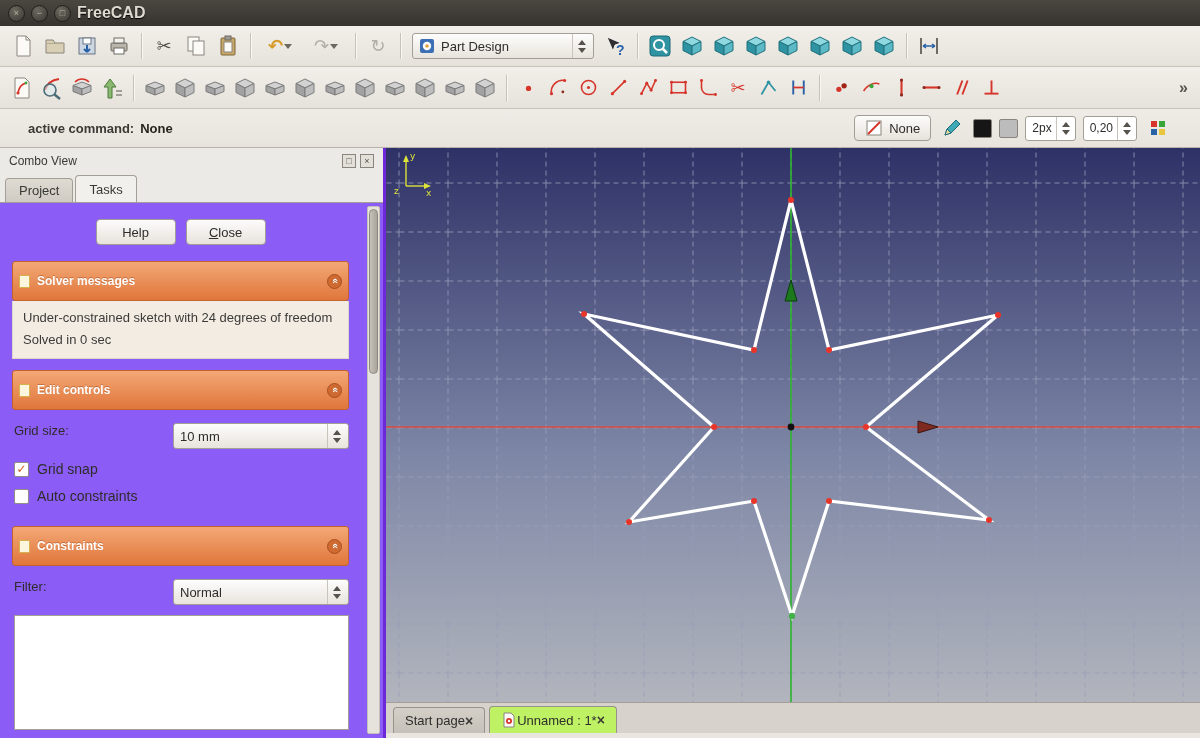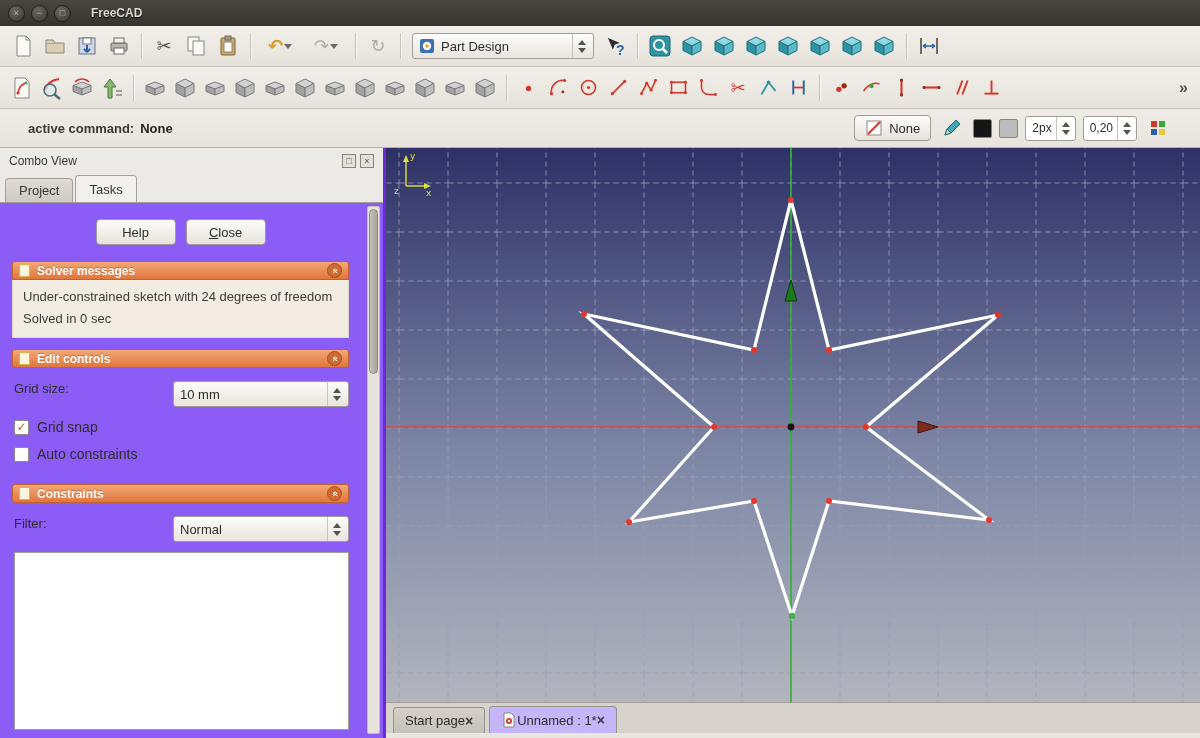--- a/index.html
+++ b/index.html
@@ -6,21 +6,21 @@
   html,body{width:1200px;height:738px;overflow:hidden;}
   body{font-family:"Liberation Sans","DejaVu Sans",sans-serif;background:#2f2d28;}
   #win{position:relative;width:1200px;height:738px;background:#edeae5;overflow:hidden;}
 
   
   #titlebar{position:absolute;top:0;left:0;right:0;height:26px;
     background:linear-gradient(#4a4741,#35332e);display:flex;align-items:center;padding:0 8px;}
   .winbtn{width:17px;height:17px;border-radius:50%;margin-right:6px;flex:0 0 auto;
     background:radial-gradient(circle at 35% 30%,#6b685f,#3a3832);border:1px solid #211f1b;
     color:#b5b1a7;font-size:9px;line-height:15px;text-align:center;}
-  #titlebar .title{margin-left:14px;font-weight:bold;font-size:12px;color:#dedad0;text-shadow:0 1px 1px #000;}
+  #titlebar .title{font-weight:bold;font-size:16px;color:#dedad0;text-shadow:0 1px 1px #000;}
 
   
   .toolbar{position:absolute;left:0;right:0;display:flex;align-items:center;padding:0 8px;gap:2px;
     background:linear-gradient(#f2efea,#e6e2db);border-bottom:1px solid #c8c4bb;}
   #tb1{top:26px;height:41px;}
   #tb2{top:67px;height:42px;}
   .icon-btn{width:30px;height:30px;display:flex;align-items:center;justify-content:center;border-radius:3px;flex:0 0 auto;}
   .icon-btn.sm{width:28px;height:28px;}
   .ic{width:24px;height:24px;display:block;}
   .ic.s20{width:21px;height:21px;}
@@ -68,21 +68,21 @@
   .ptab.active{background:#f2f0ec;height:27px;position:relative;z-index:2;}
   #panel-content{position:absolute;top:54px;bottom:0;left:0;right:0;background:#8b5cf6;border-top:1px solid #a49f96;
     display:flex;flex-direction:column;padding:16px 34px 8px 12px;}
   #task-buttons{display:flex;justify-content:center;gap:10px;margin-bottom:16px;}
   #task-buttons .btn{width:80px;}
   #close-btn .blabel{display:block;}
   #close-btn .blabel::first-letter{text-decoration:underline;}
 
   .tpanel{margin-bottom:11px;display:flex;flex-direction:column;}
   .tpanel.grow{flex:1;min-height:0;margin-bottom:0;}
-  .tpanel-header{height:19px;flex:0 0 auto;border:1px solid #c4622e;border-radius:3px;
+  .tpanel-header{height:40px;flex:0 0 auto;border:1px solid #c4622e;border-radius:3px;
     background:linear-gradient(#f3a876,#e0763b);display:flex;align-items:center;padding:0 6px;gap:7px;
     color:#fff;font-size:12px;font-weight:bold;text-shadow:0 -1px 0 rgba(120,40,0,.35);text-align:center;}
   .hdr-doc{width:11px;height:13px;background:#fdf6df;border:1px solid #d8b24f;border-radius:1px;flex:0 0 auto;}
   .collapse{margin-left:auto;width:15px;height:15px;border-radius:50%;background:#cf6a31;border:1px solid #a94f20;
     color:#fff;display:flex;align-items:center;justify-content:center;flex:0 0 auto;}
   .collapse span{display:inline-block;transform:rotate(90deg);font-size:10px;font-weight:bold;line-height:1;}
   .solver-body{background:#f3ece3;border:1px solid #ddd6cb;border-top:none;padding:9px 10px 4px;font-size:13px;color:#3c3b38;}
   .solver-body div{margin-bottom:7px;}
   .panel-body{padding:13px 0 0 2px;}
   .frow{display:flex;align-items:flex-start;margin-bottom:12px;}
@@ -103,21 +103,21 @@
   #viewport{position:absolute;left:0;right:0;top:0;height:554px;overflow:hidden;}
   #viewport>svg{position:absolute;left:0;top:0;}
   #mini-axis{position:absolute;right:8px;bottom:6px;}
   #mini-axis text{font-size:9px;fill:#dde23a;font-family:"DejaVu Sans",sans-serif;}
 
   #mdibar{position:absolute;left:0;right:0;top:554px;height:31px;background:#d7d3cc;border-top:1px solid #a49f96;
     display:flex;align-items:flex-end;padding:0 7px;gap:4px;}
   .mtab{height:26px;border:1px solid #97928a;border-bottom:none;border-radius:4px 4px 0 0;
     display:flex;align-items:center;padding:0 11px;font-size:13px;color:#2e2d2a;
     background:linear-gradient(#d4d0c8,#c5c1b8);}
-  .mtab.active{background:#c4b5fd;height:27px;justify-content:center;}
+  .mtab.active{background:#bef264;height:27px;justify-content:center;}
   .mclose{font-weight:bold;font-size:14px;color:#3c3b38;line-height:1;}
   #bottomstrip{position:absolute;left:0;right:0;top:585px;bottom:0;background:#e9e6e0;}
 </style>
 </head>
 <body>
 
 <svg width="0" height="0" style="position:absolute" aria-hidden="true">
 <defs>
   <symbol id="s-doc" viewBox="0 0 24 24">
         <path d="M6 2h9l4 4v16H6z" fill="#fbfaf7" stroke="#8a867e"></path>

